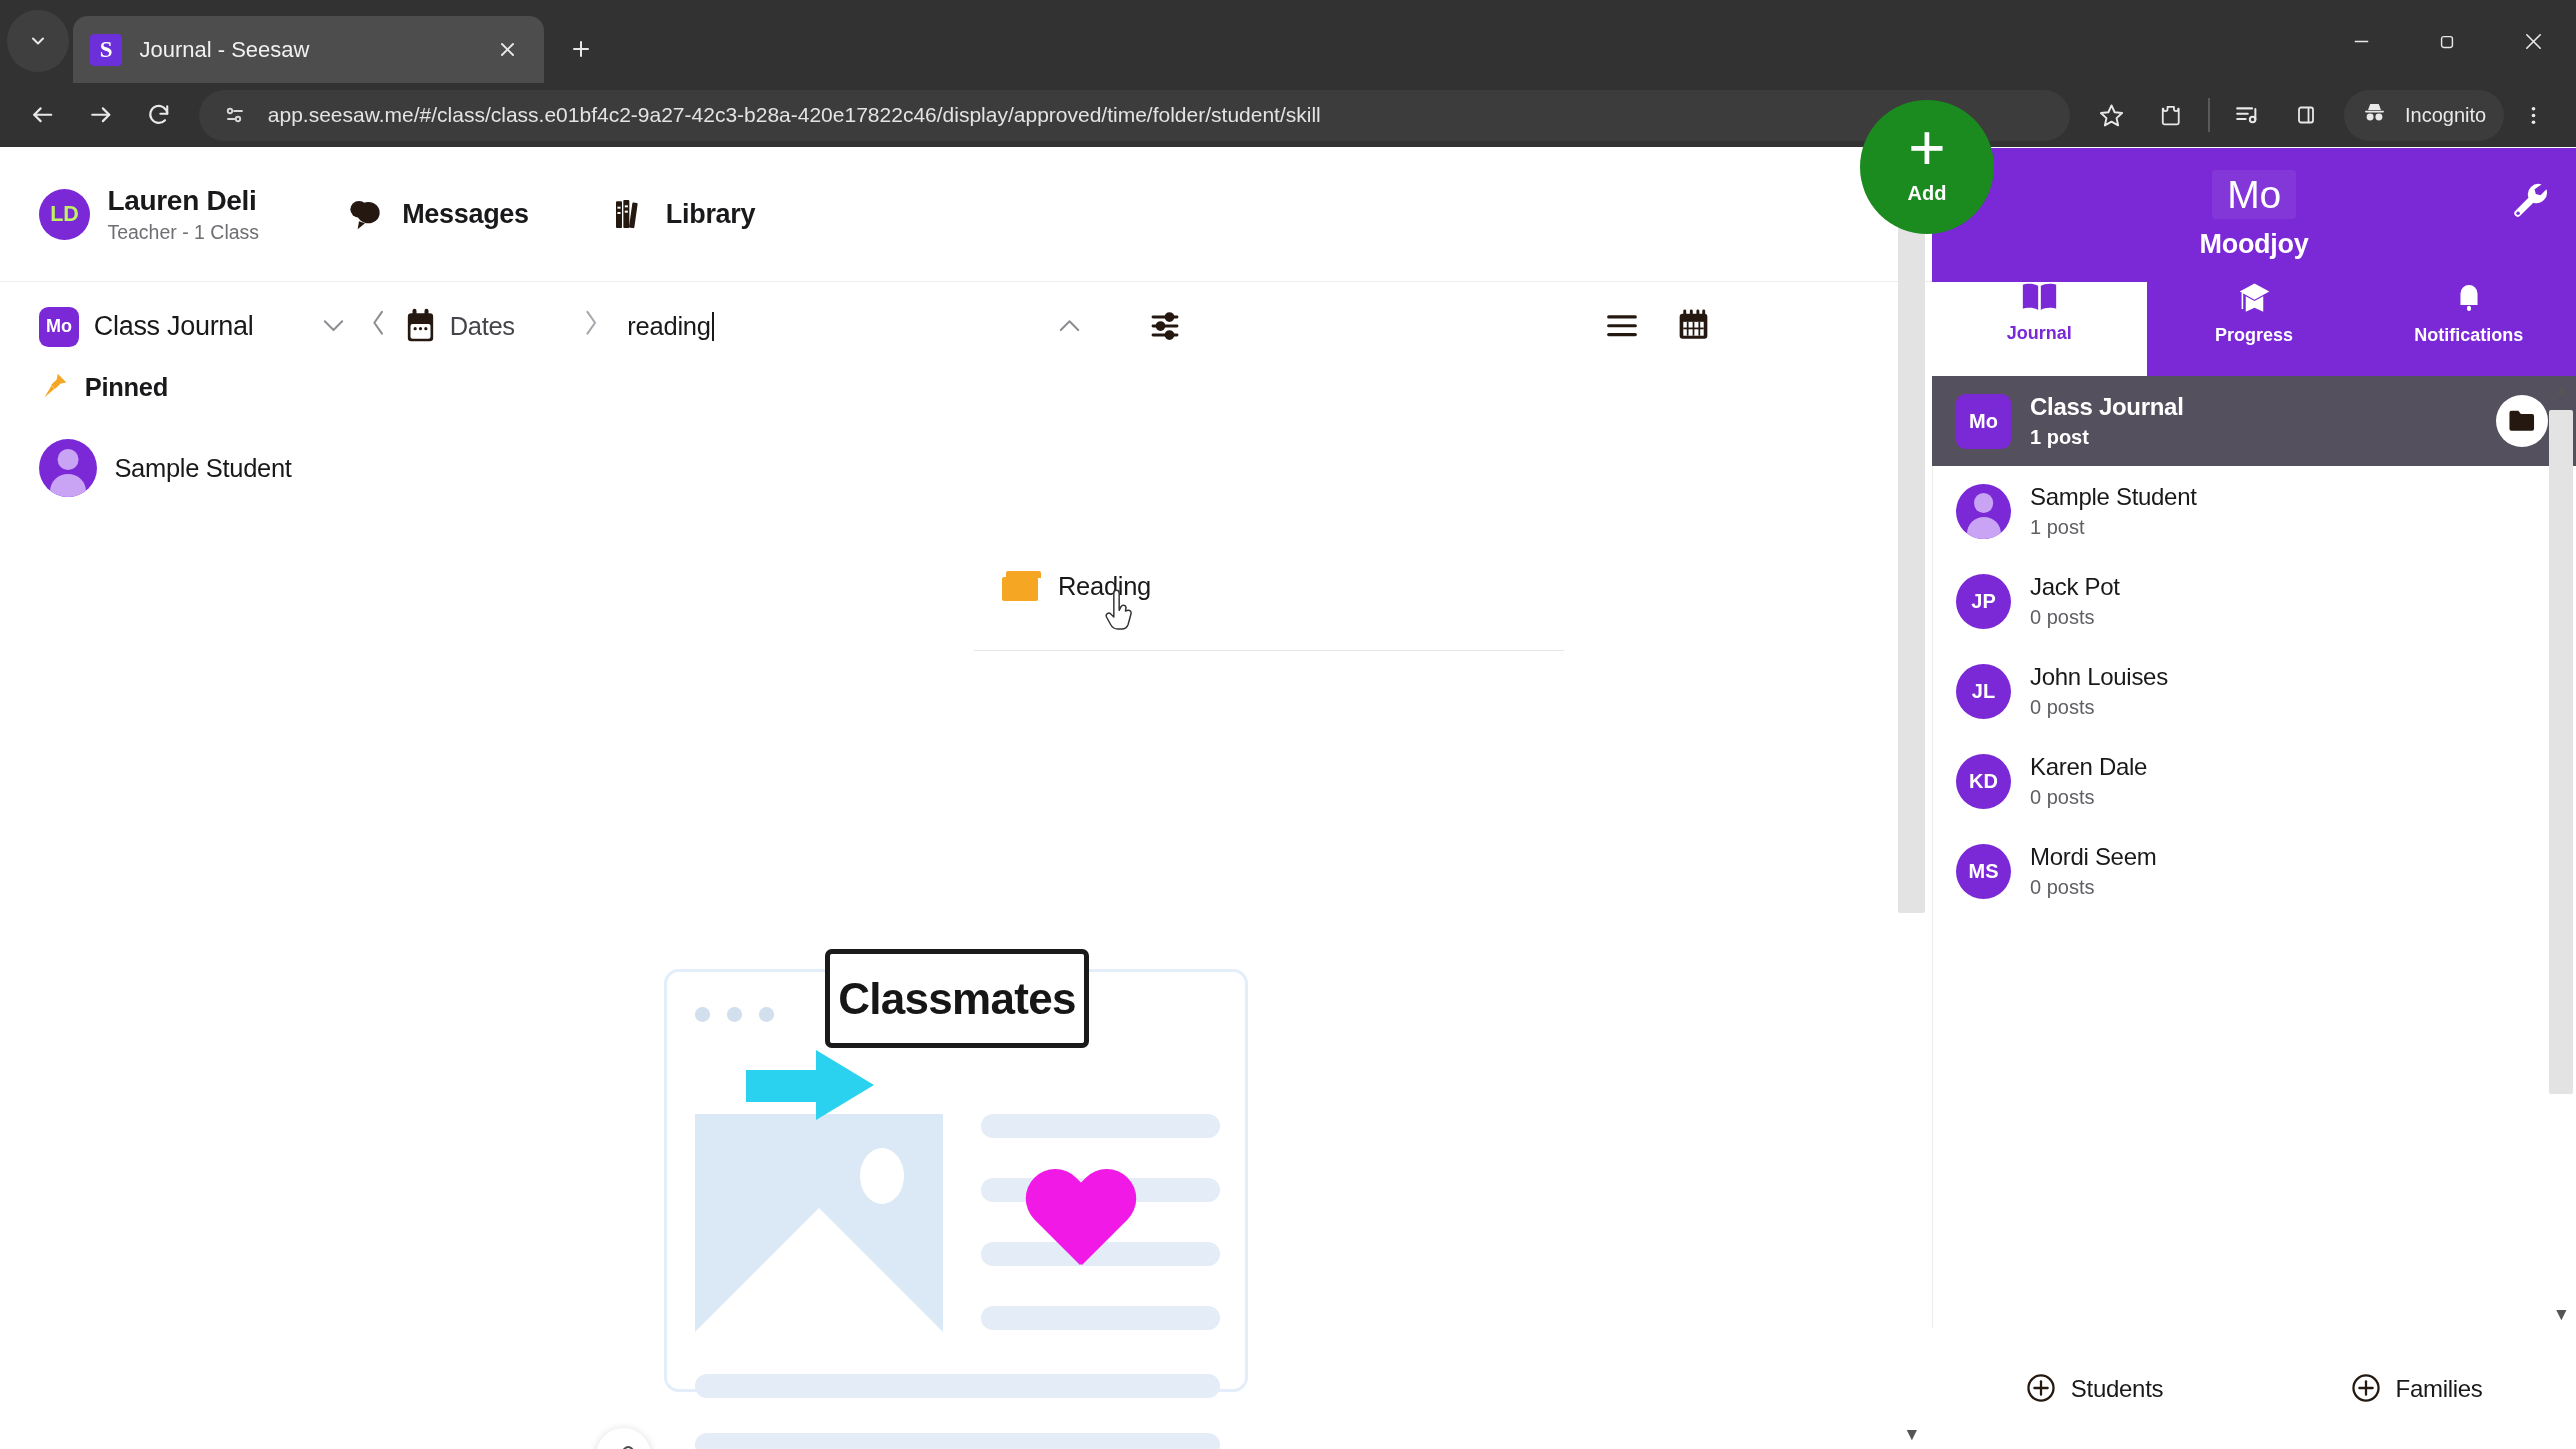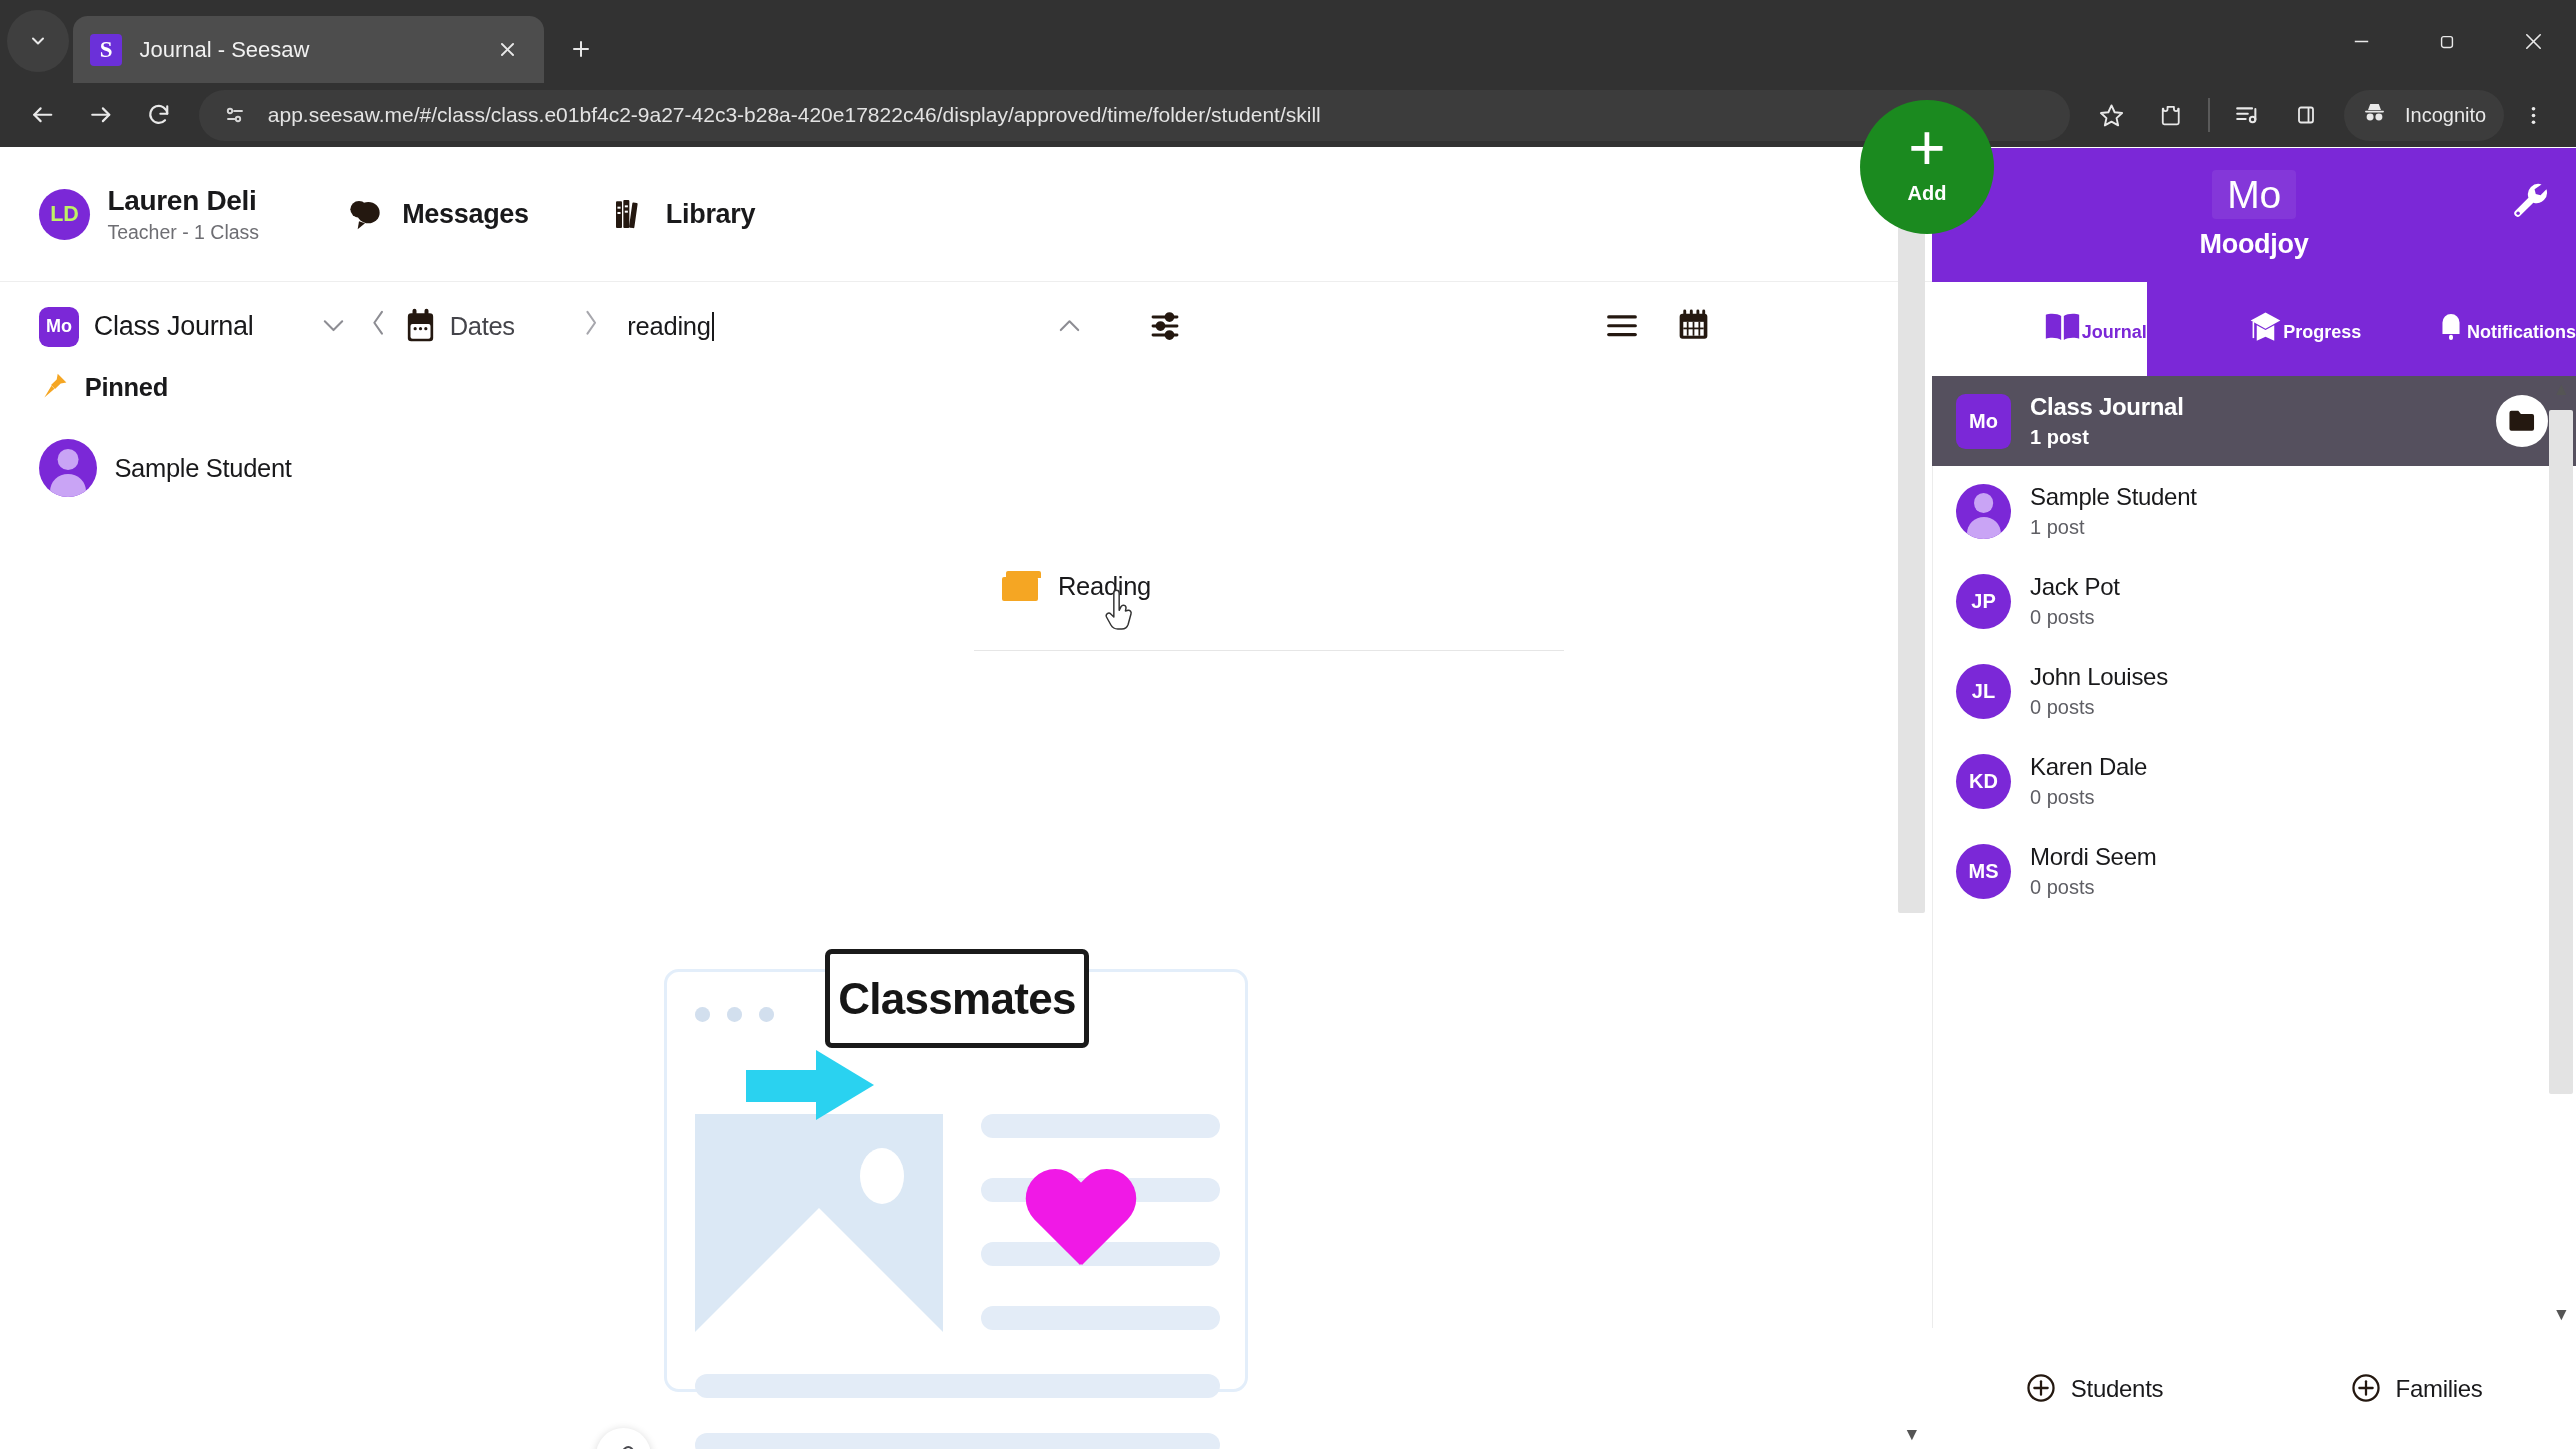--- a/index.html
+++ b/index.html
@@ -268,21 +268,21 @@
     position: absolute; left: -72px; top: -48px; width: 134px; height: 134px;
     border-radius: 67px; background: #1b8a1f;
     display:flex; flex-direction:column; align-items:center; justify-content:center;
     color:#fff; z-index: 20;
   }
   .add-fab .plus { font-size: 64px; font-weight: 300; line-height: 0.8; margin-top: -5.4px;}
   .add-fab .lbl { font-size: 20px; font-weight: 700; margin-top: 8px;}
 
   .sb-tabs { height: 94px; background: #7b28d7; display:flex; }
   .sb-tab {
-    flex:1 1 0; display:flex; flex-direction:row; align-items:center; justify-content:flex-end;
+    flex:1 1 0; display:flex; flex-direction:column; align-items:center; justify-content:flex-start;
     color:#fff; position:relative;
   }
   .sb-tab.active { background:#ffffff; color:#7b28d7; }
   .sb-tab .lbl { font-size: 18px; font-weight:700; margin-top: 6.7px; }
 
   .sb-list { position:absolute; left:0; top: 228px; width: 644px; height: 953px; overflow:hidden; }
   .sb-row {
     height: 90px; display:flex; align-items:center; padding: 0 24px; position:relative;
   }
   .sb-row.active { background:#55505e; }

